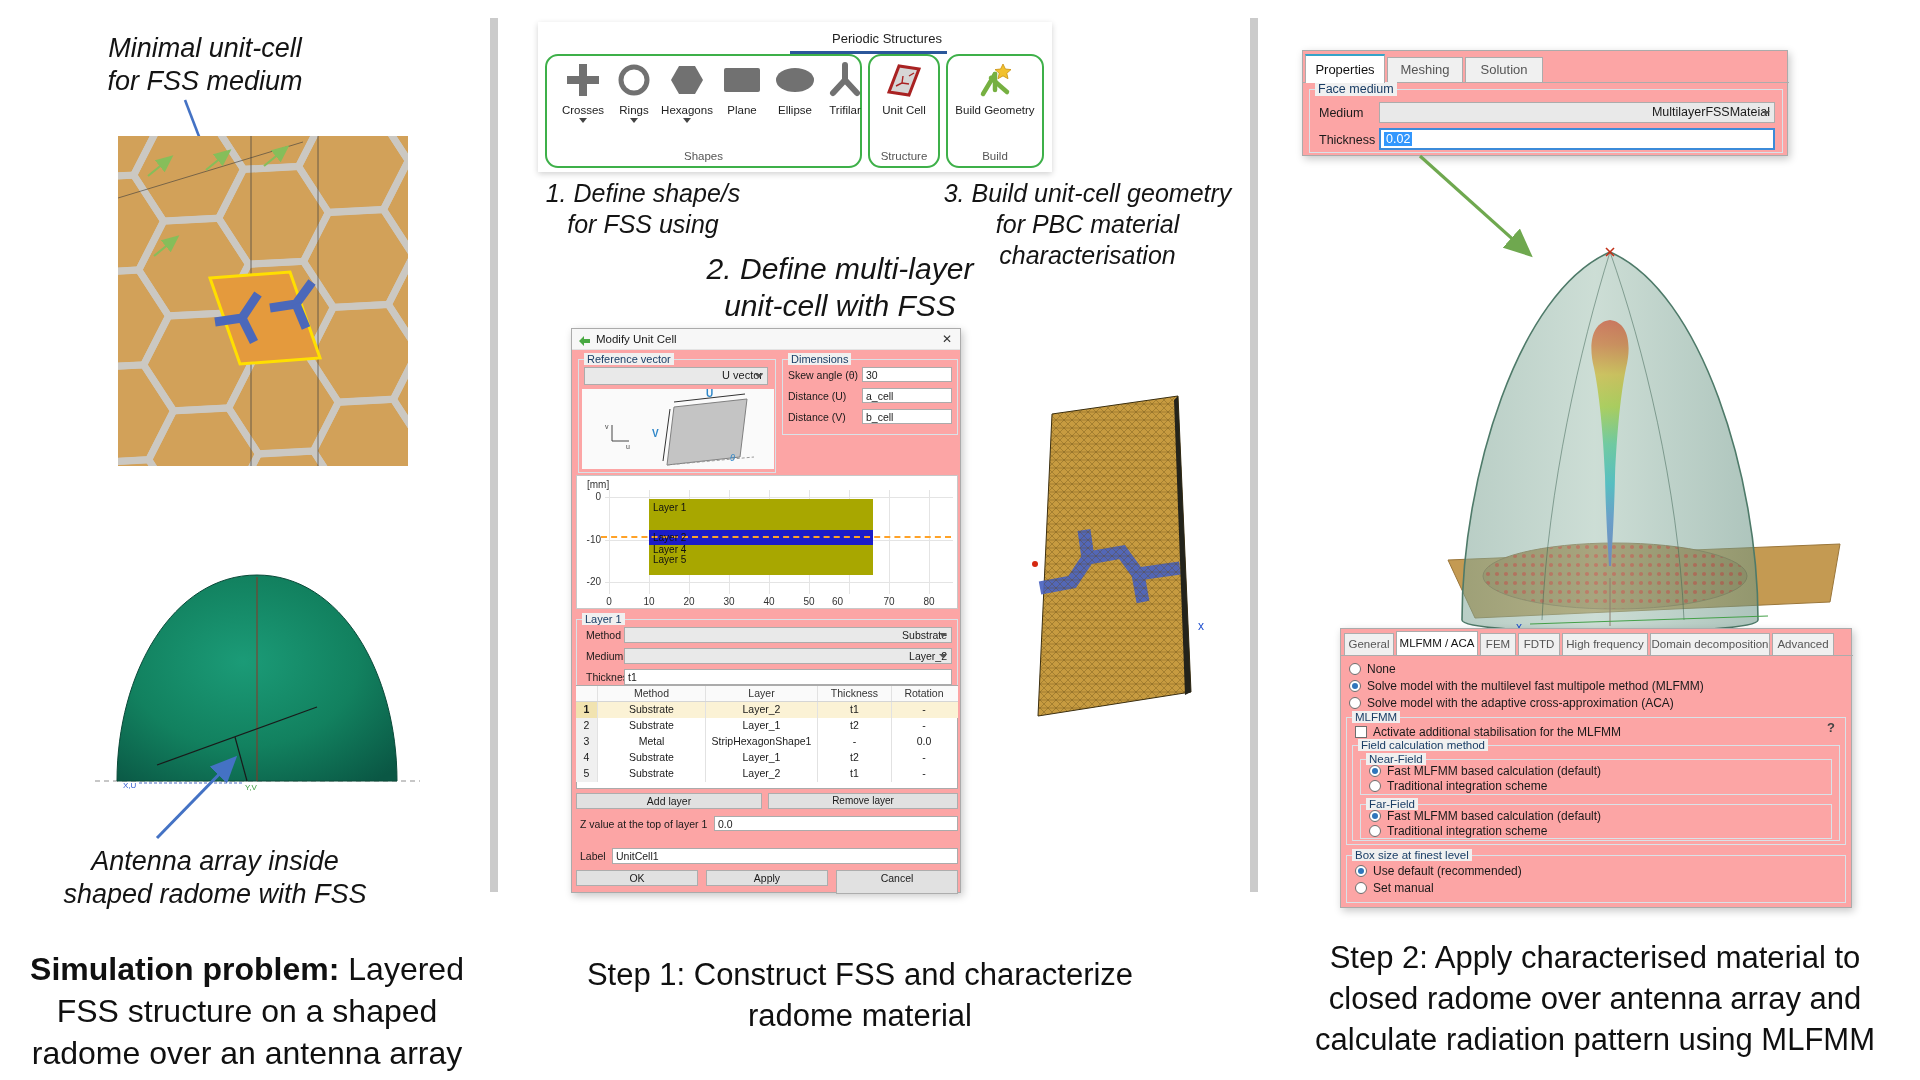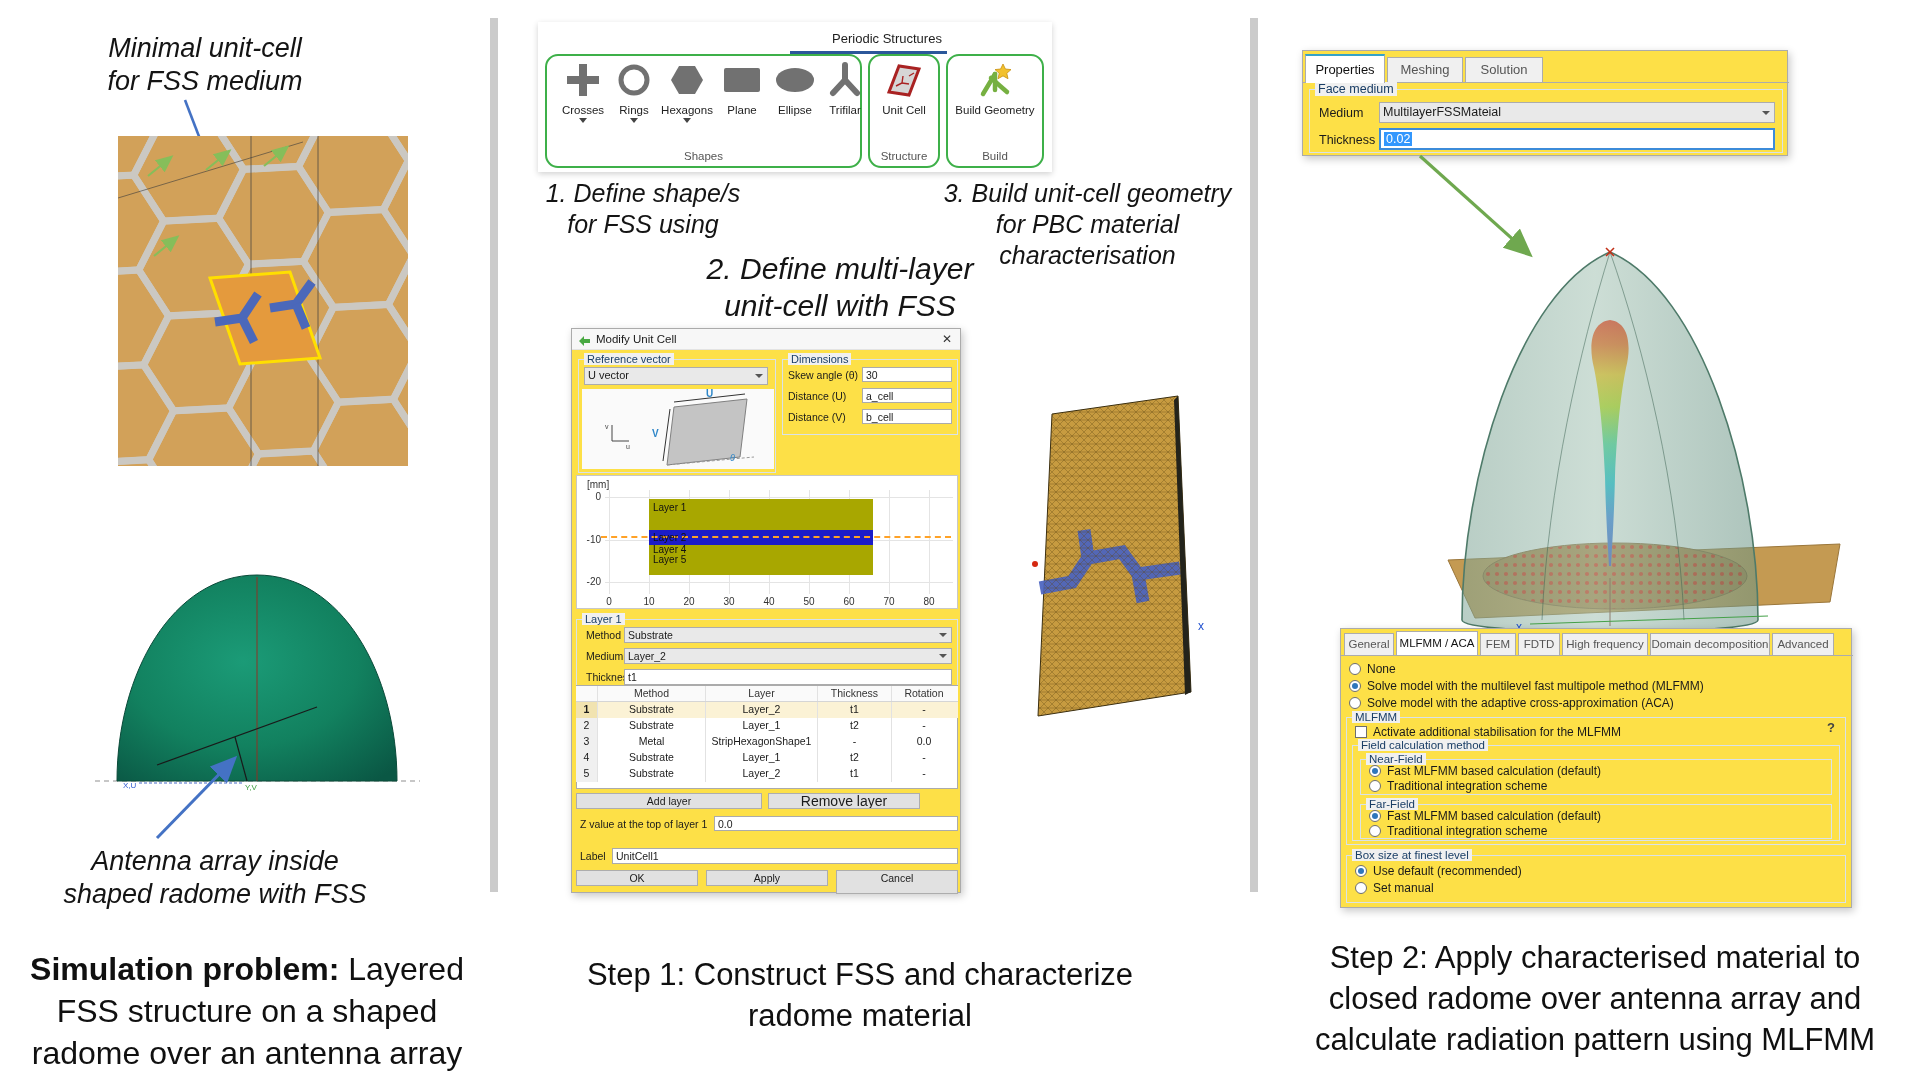--- a/index.html
+++ b/index.html
@@ -3,25 +3,25 @@
 <meta charset="utf-8">
 <style>
 *{margin:0;padding:0;box-sizing:border-box}
 body{font-family:"Liberation Sans",sans-serif;background:#fff;color:#111}
 .stage{position:relative;width:1920px;height:1080px;background:#fff;overflow:hidden}
 .abs{position:absolute}
 .divider{position:absolute;top:18px;height:874px;width:8px;background:#CBCBCB}
 .ann{position:absolute;font-style:italic;color:#141414;text-align:center;line-height:1.24}
 .cap{position:absolute;color:#101010;text-align:center;line-height:1.32}
 
-.win{position:absolute;background:#fde047;border:1px solid #ABABAB;box-shadow:2px 3px 8px rgba(0,0,0,.22);font-size:11px;color:#1a1a1a}
+.win{position:absolute;background:#fca5a5;border:1px solid #ABABAB;box-shadow:2px 3px 8px rgba(0,0,0,.22);font-size:11px;color:#1a1a1a}
 .grp{position:absolute;border:1px solid #D9E2E8}
 .glab{position:absolute;background:#F0F0F0;padding:0 3px;color:#1A3E66;white-space:nowrap}
 .fld{position:absolute;background:#fff;border:1px solid #ABABAB;padding:1px 3px;overflow:hidden;white-space:nowrap;text-align:left}
-.combo{position:absolute;background:#E9E9E9;border:1px solid #ACACAC;padding:1px 15px 1px 3px;overflow:hidden;white-space:nowrap;text-align:left}
+.combo{position:absolute;background:#E9E9E9;border:1px solid #ACACAC;padding:1px 4px 1px 3px;overflow:hidden;white-space:nowrap;text-align:right}
 .chev{position:absolute;right:4px;top:calc(50% - 2px);width:0;height:0;border:4px solid transparent;border-top:4px solid #555}
 .btn{position:absolute;background:#E1E1E1;border:1px solid #ADADAD;text-align:center;overflow:hidden}
 .radio{display:inline-block;width:12px;height:12px;border:1px solid #6E6E6E;border-radius:50%;background:#fff;vertical-align:-2px;margin-right:6px;position:relative;flex:none}
 .radio.on:after{content:"";position:absolute;left:2px;top:2px;width:6px;height:6px;border-radius:50%;background:#2F76BC}
 .chk{display:inline-block;width:12px;height:12px;border:1px solid #6E6E6E;background:#fff;vertical-align:-2px;margin-right:6px;flex:none}
 .optrow{position:absolute;display:flex;align-items:center;white-space:nowrap}
 .tab{position:absolute;border:1px solid #ACACAC;border-bottom:none;background:#F0F0F0;text-align:center;color:#555;overflow:hidden}
 .tab.active{background:#fff;color:#111;z-index:2}
 .tabline{position:absolute;height:1px;background:#ACACAC}
 
@@ -310,21 +310,21 @@
       <span class="ticklab" style="left:76px;top:78px;color:#111">Layer 5</span>
       <span class="ticklab" style="left:2px;top:15px;width:22px;text-align:right">0</span>
       <span class="ticklab" style="left:2px;top:58px;width:22px;text-align:right">-10</span>
       <span class="ticklab" style="left:2px;top:100px;width:22px;text-align:right">-20</span>
       <span class="ticklab" style="left:22px;top:120px;width:20px;text-align:center">0</span>
       <span class="ticklab" style="left:62px;top:120px;width:20px;text-align:center">10</span>
       <span class="ticklab" style="left:102px;top:120px;width:20px;text-align:center">20</span>
       <span class="ticklab" style="left:142px;top:120px;width:20px;text-align:center">30</span>
       <span class="ticklab" style="left:182px;top:120px;width:20px;text-align:center">40</span>
       <span class="ticklab" style="left:222px;top:120px;width:20px;text-align:center">50</span>
-      <span class="ticklab" style="left:262px;top:120px;width:20px;text-align:center">60</span>
+      <span class="ticklab" style="left:246px;top:120px;width:20px;text-align:right">60</span>
       <span class="ticklab" style="left:302px;top:120px;width:20px;text-align:center">70</span>
       <span class="ticklab" style="left:342px;top:120px;width:20px;text-align:center">80</span>
     </div>
 
     <div class="grp" style="left:4px;top:290px;width:382px;height:72px"></div>
     <span class="glab" style="left:10px;top:284px">Layer 1</span>
     <span class="abs" style="left:14px;top:300px;font-size:10.5px">Method</span>
     <div class="combo" style="left:52px;top:298px;width:328px;height:16px;font-size:10.5px"><span>Substrate</span><i class="chev"></i></div>
     <span class="abs" style="left:14px;top:321px;font-size:10.5px">Medium</span>
     <div class="combo" style="left:52px;top:319px;width:328px;height:16px;font-size:10.5px"><span>Layer_2</span><i class="chev"></i></div>
@@ -369,21 +369,21 @@
     </div>
     <div class="trow" style="top:437px">
       <div class="tc" style="width:22px;background:#F0F0F0">5</div>
       <div class="tc" style="width:108px">Substrate</div>
       <div class="tc" style="width:112px">Layer_2</div>
       <div class="tc" style="width:74px">t1</div>
       <div class="tc" style="width:64px;border-right:none">-</div>
     </div>
 
     <div class="btn" style="left:4px;top:464px;width:186px;height:16px;font-size:10.5px;line-height:14px">Add layer</div>
-    <div class="btn" style="left:196px;top:464px;width:152px;height:16px;font-size:14px;line-height:14px">Remove layer</div>
+    <div class="btn" style="left:196px;top:464px;width:190px;height:16px;font-size:10px;line-height:14px">Remove layer</div>
 
     <span class="abs" style="left:8px;top:489px;font-size:10.5px">Z value at the top of layer 1</span>
     <div class="fld" style="left:142px;top:487px;width:244px;height:15px;font-size:10.5px">0.0</div>
 
     <span class="abs" style="left:8px;top:521px;font-size:10.5px">Label</span>
     <div class="fld" style="left:40px;top:519px;width:346px;height:16px;font-size:10.5px">UnitCell1</div>
 
     <div class="btn" style="left:4px;top:541px;width:122px;height:16px;font-size:10.5px;line-height:14px">OK</div>
     <div class="btn" style="left:134px;top:541px;width:122px;height:16px;font-size:10.5px;line-height:14px">Apply</div>
     <div class="btn" style="left:264px;top:541px;width:122px;height:24px;font-size:10.5px;line-height:14px">Cancel</div>

